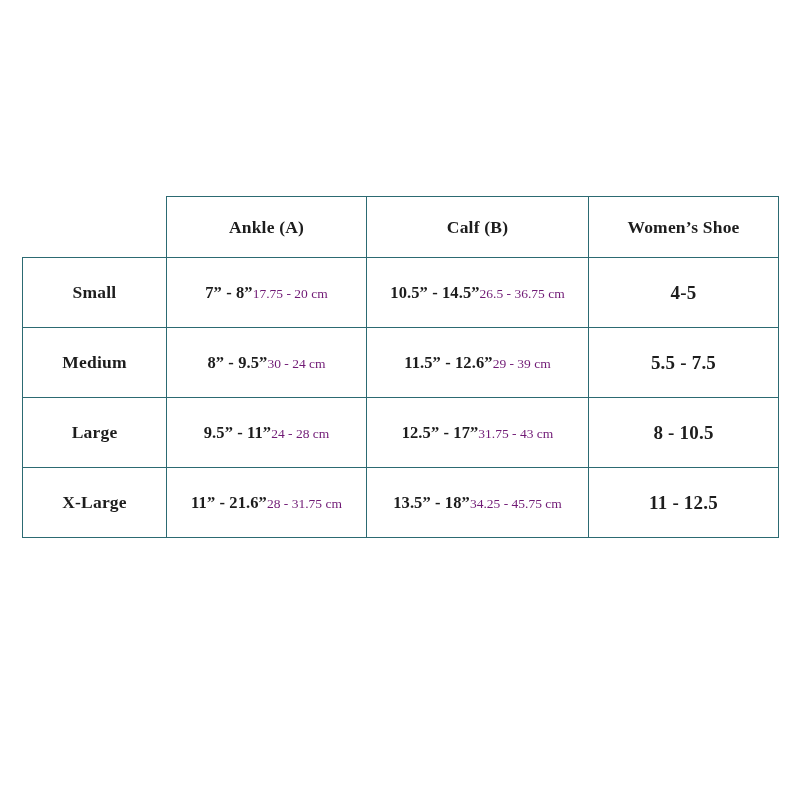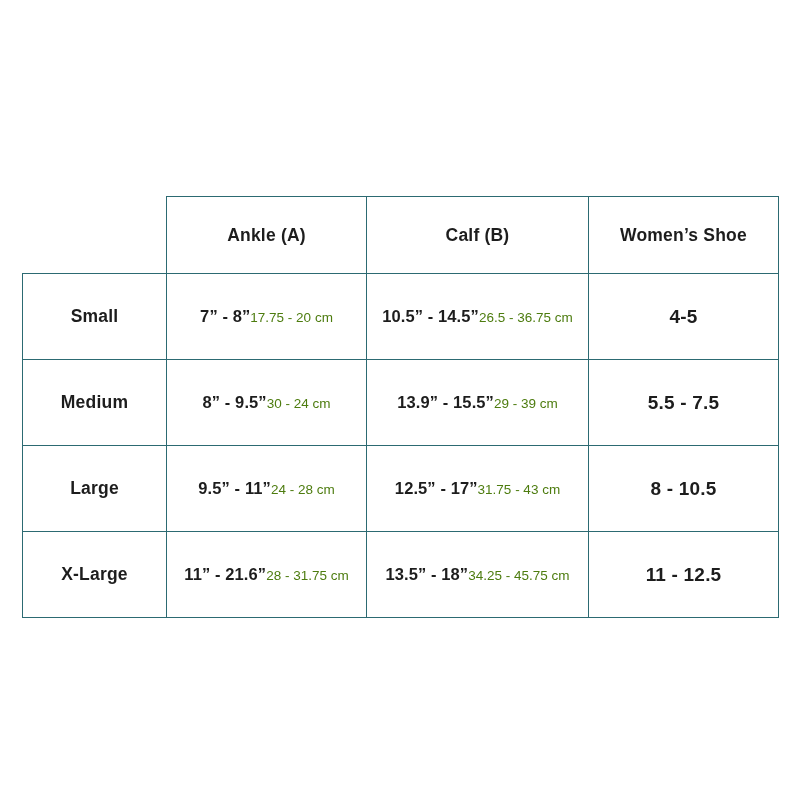--- a/index.html
+++ b/index.html
@@ -25,23 +25,24 @@
   .size-table {
     position: absolute;
     left: 22px;
     top: 196px;
     width: 756px;
     border-collapse: collapse;
     table-layout: fixed;
   }
   .size-table td, .size-table th {
     border: 1px solid #2c6a72;
-    padding: 8px;
+    padding: 0;
     text-align: center;
     vertical-align: middle;
+    font-family: Liberation Serif, serif;
   }
   
   col.c-size  { width: 144px; }
   col.c-ankle { width: 200px; }
   col.c-calf  { width: 222px; }
   col.c-shoe  { width: 190px; }
 
   thead th {
     height: 60px;
     font-size: 17.5px;
@@ -69,21 +70,21 @@
     line-height: 1.18;
   }
   .meas .inch {
     font-size: 16.5px;
     font-weight: bold;
     letter-spacing: 0.1px;
   }
   .meas .cm {
     font-size: 13.5px;
     font-weight: normal;
-    color: #4d7c0f;
+    color: #701a75;
     margin-top: 3px;
   }
   .shoe {
     font-size: 19px;
     font-weight: bold;
     letter-spacing: 0.2px;
   }
 </style>
 </head>
 <body>
@@ -124,21 +125,21 @@
       <tr>
         <td class="size-label">Medium</td>
         <td>
           <div class="meas">
             <span class="inch">8” - 9.5”</span>
             <span class="cm">30 - 24 cm</span>
           </div>
         </td>
         <td>
           <div class="meas">
-            <span class="inch">13.9” - 15.5”</span>
+            <span class="inch">11.5” - 12.6”</span>
             <span class="cm">29 - 39 cm</span>
           </div>
         </td>
         <td class="shoe">5.5 - 7.5</td>
       </tr>
       <tr>
         <td class="size-label">Large</td>
         <td>
           <div class="meas">
             <span class="inch">9.5” - 11”</span>

